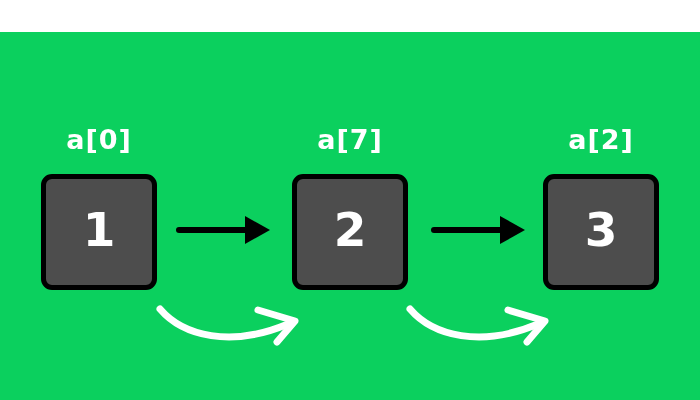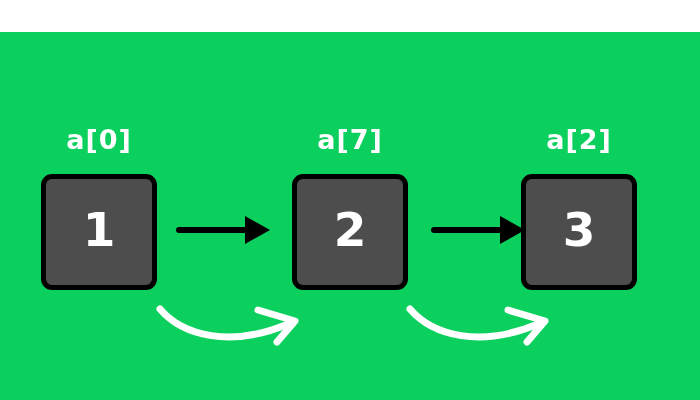--- a/index.html
+++ b/index.html
@@ -19,21 +19,21 @@
   }
   .stage {
     position: relative;
     width: 700px; height: 400px;
     background: var(--background);
     margin-top: 32px;
   }
   .cell { position: absolute; top: 90px; width: 116px; }
   .cell.c0 { left: 41px; }
   .cell.c1 { left: 292px; }
-  .cell.c2 { left: 521px; }
+  .cell.c2 { left: 543px; }
   .index-label {
     width: 100%;
     height: 40px;
     line-height: 36px;
     text-align: center;
     color: var(--label-text);
     font-size: 27px;
     font-weight: bold;
     letter-spacing: 1px;
   }

